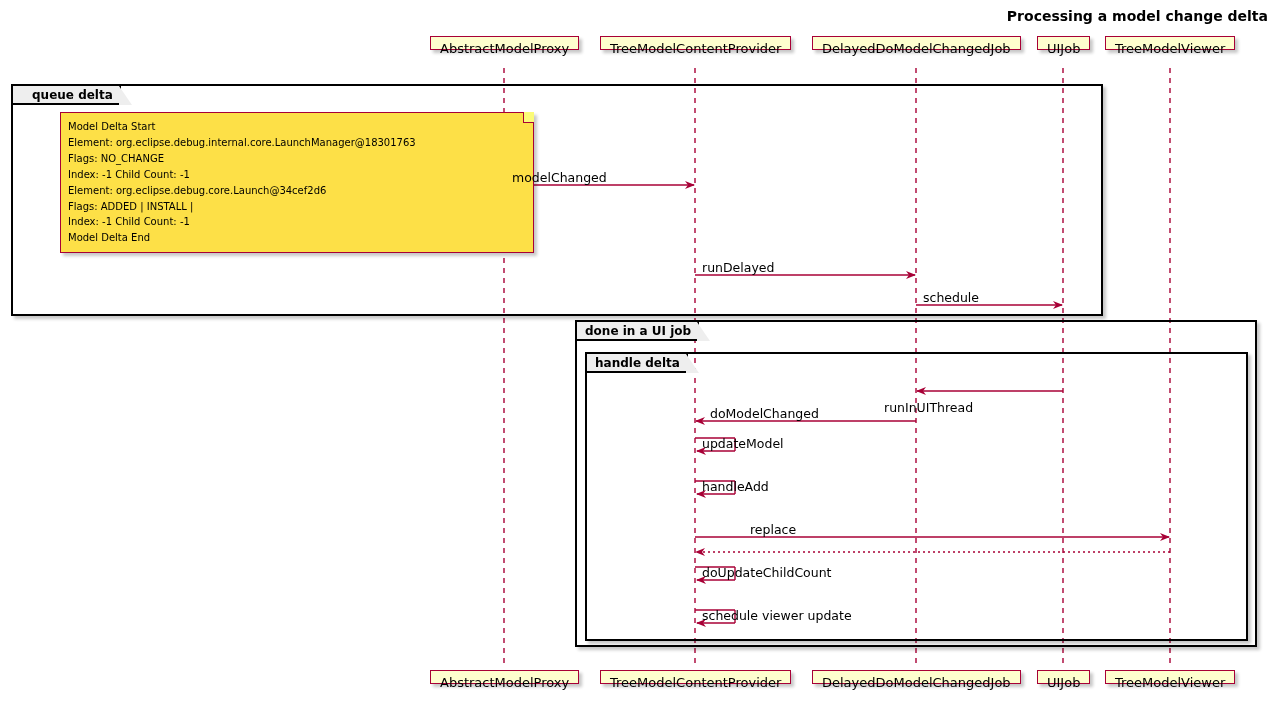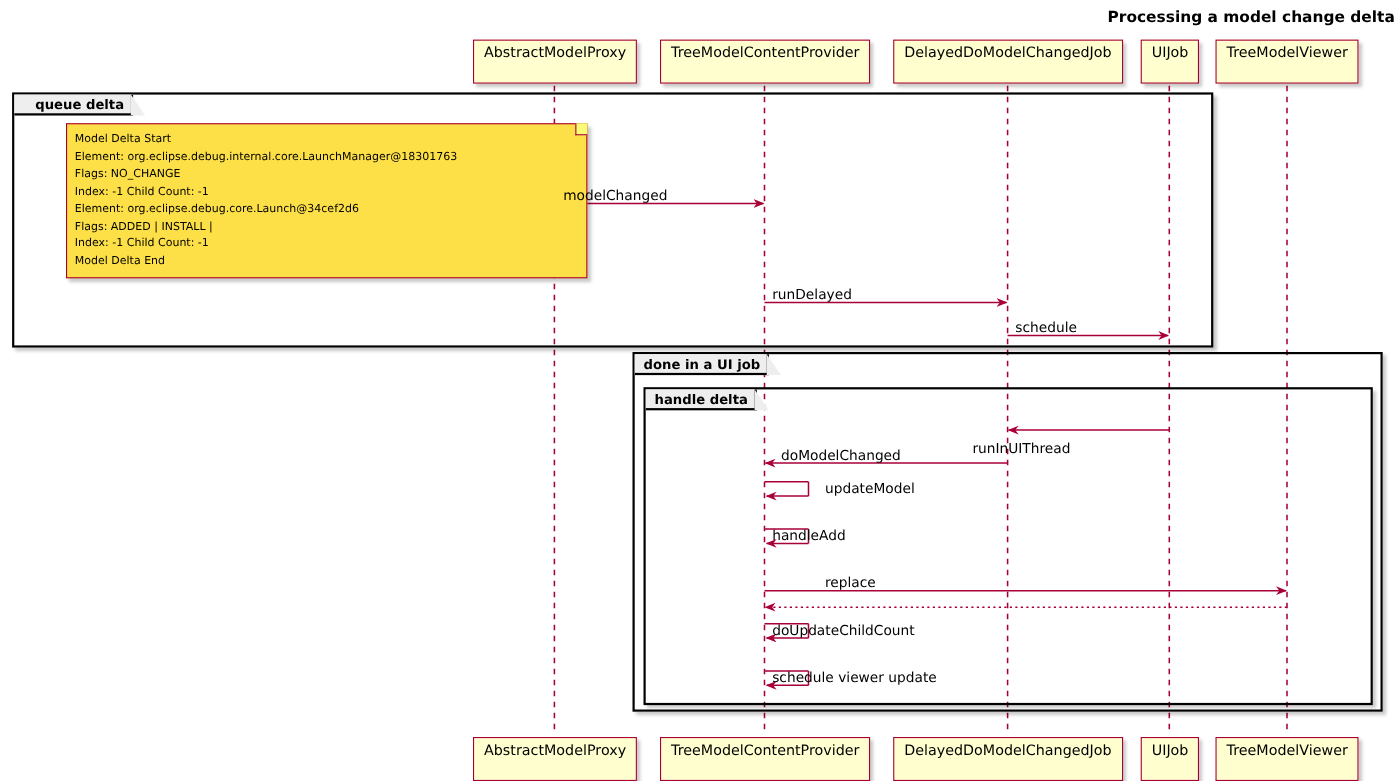--- a/index.html
+++ b/index.html
@@ -30,21 +30,21 @@
   .participant {
     position: absolute;
     background: #FEFECE;
     border: 1.5px solid #A80036;
     color: #000000;
     font-size: 13px;
     font-family: "DejaVu Sans", sans-serif;
     text-align: center;
     white-space: nowrap;
     line-height: 24px;
-    height: 40px;
+    height: 14px;
     box-shadow: 3px 3px 3px rgba(0,0,0,0.22);
     padding: 0 9px;
   }
 
   .grp-box {
     position: absolute;
     border: 2px solid #000000;
     background: transparent;
     box-shadow: 3px 3px 3px rgba(0,0,0,0.22);
   }
@@ -179,21 +179,21 @@
     </div>
   <div id="notes-layer">
       <div class="note" style="left: 24px; top: 112px; width: 474px;"><div>Model Delta Start</div><div>Element: org.eclipse.debug.internal.core.LaunchManager@18301763</div><div>Flags: NO_CHANGE</div><div>Index: -1 Child Count: -1</div><div>Element: org.eclipse.debug.core.Launch@34cef2d6</div><div>Flags: ADDED | INSTALL |</div><div>Index: -1 Child Count: -1</div><div>Model Delta End</div><div class="fold"></div></div>
     </div>
   <div id="labels-layer">
       <div class="msg-label" style="left: 512px; top: 170px;">modelChanged</div>
       <div class="msg-label" style="left: 702px; top: 260px;">runDelayed</div>
       <div class="msg-label" style="left: 923px; top: 290px;">schedule</div>
       <div class="msg-label" style="left: 884px; top: 376px; margin-top: 24px;">runInUIThread</div>
       <div class="msg-label" style="left: 710px; top: 406px;">doModelChanged</div>
-      <div class="msg-label" style="left: 702px; top: 436px; margin-left: 48px;">updateModel</div>
+      <div class="msg-label" style="left: 702px; top: 436px;">updateModel</div>
       <div class="msg-label" style="left: 702px; top: 479px;">handleAdd</div>
       <div class="msg-label" style="left: 702px; top: 522px; margin-left: 48px;">replace</div>
       <div class="msg-label" style="left: 702px; top: 565px;">doUpdateChildCount</div>
       <div class="msg-label" style="left: 702px; top: 608px;">schedule viewer update</div>
     </div>
   <div id="participants-layer">
       <div class="participant" style="top: 36px; left: 430px;">AbstractModelProxy</div>
       <div class="participant" style="top: 36px; left: 600px;">TreeModelContentProvider</div>
       <div class="participant" style="top: 36px; left: 812px;">DelayedDoModelChangedJob</div>
       <div class="participant" style="top: 36px; left: 1037px;">UIJob</div>

